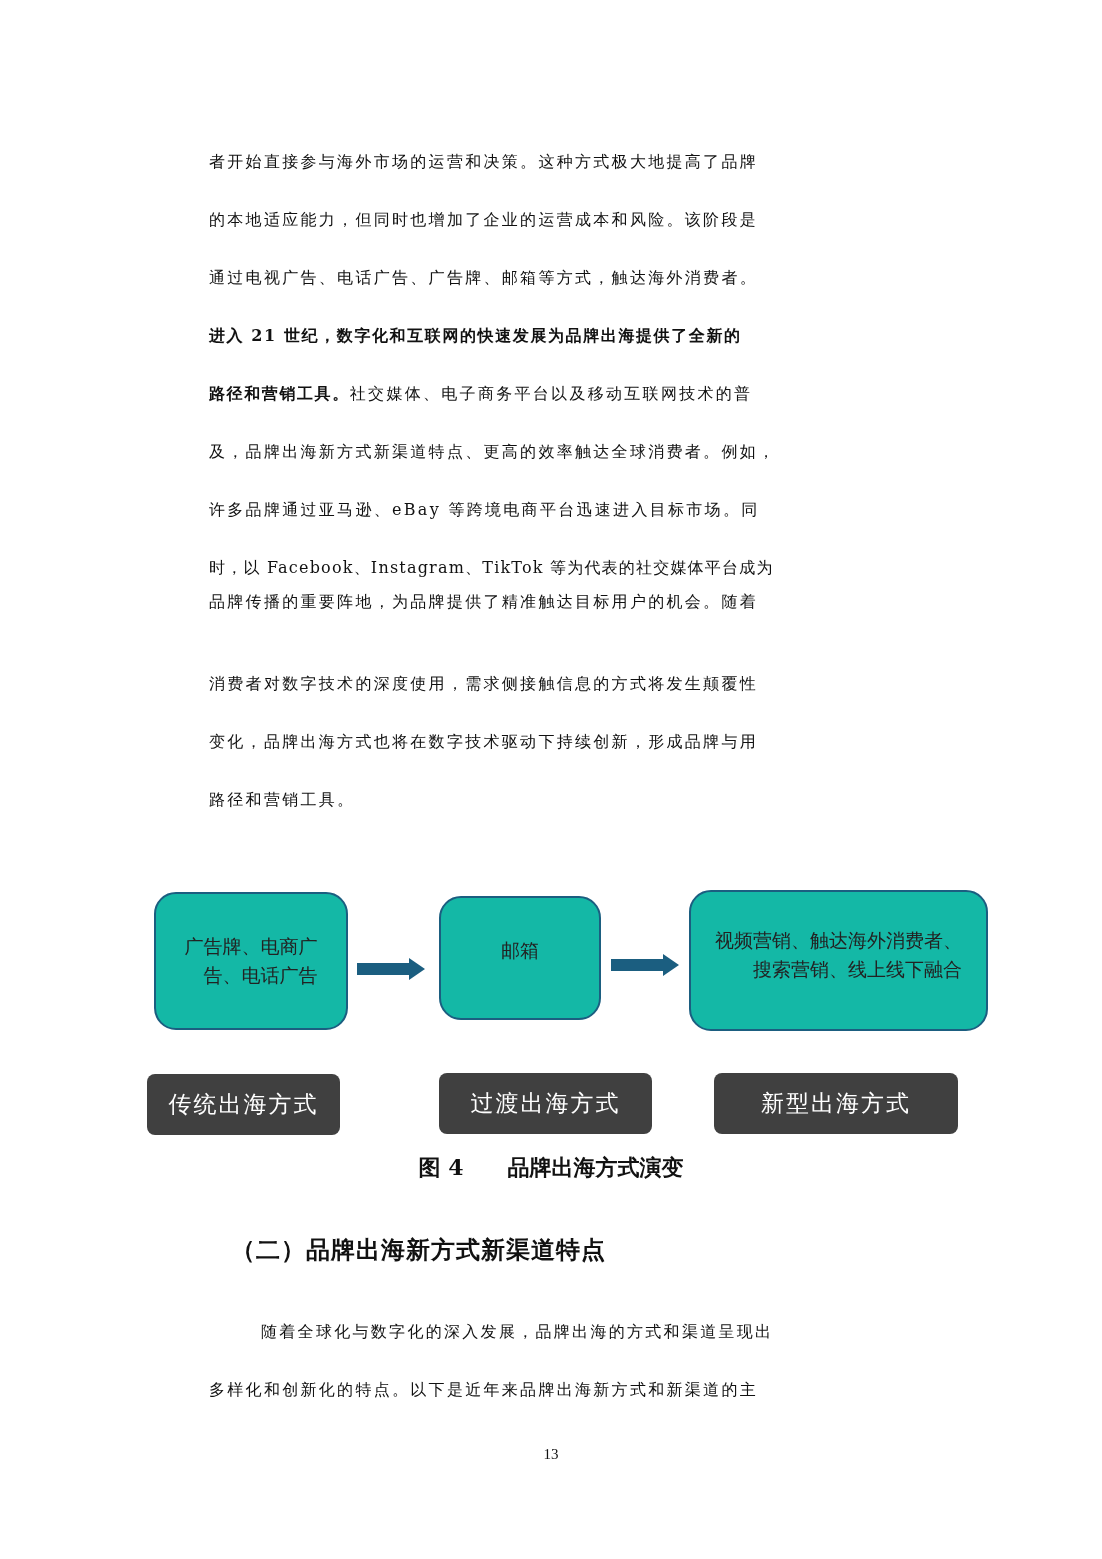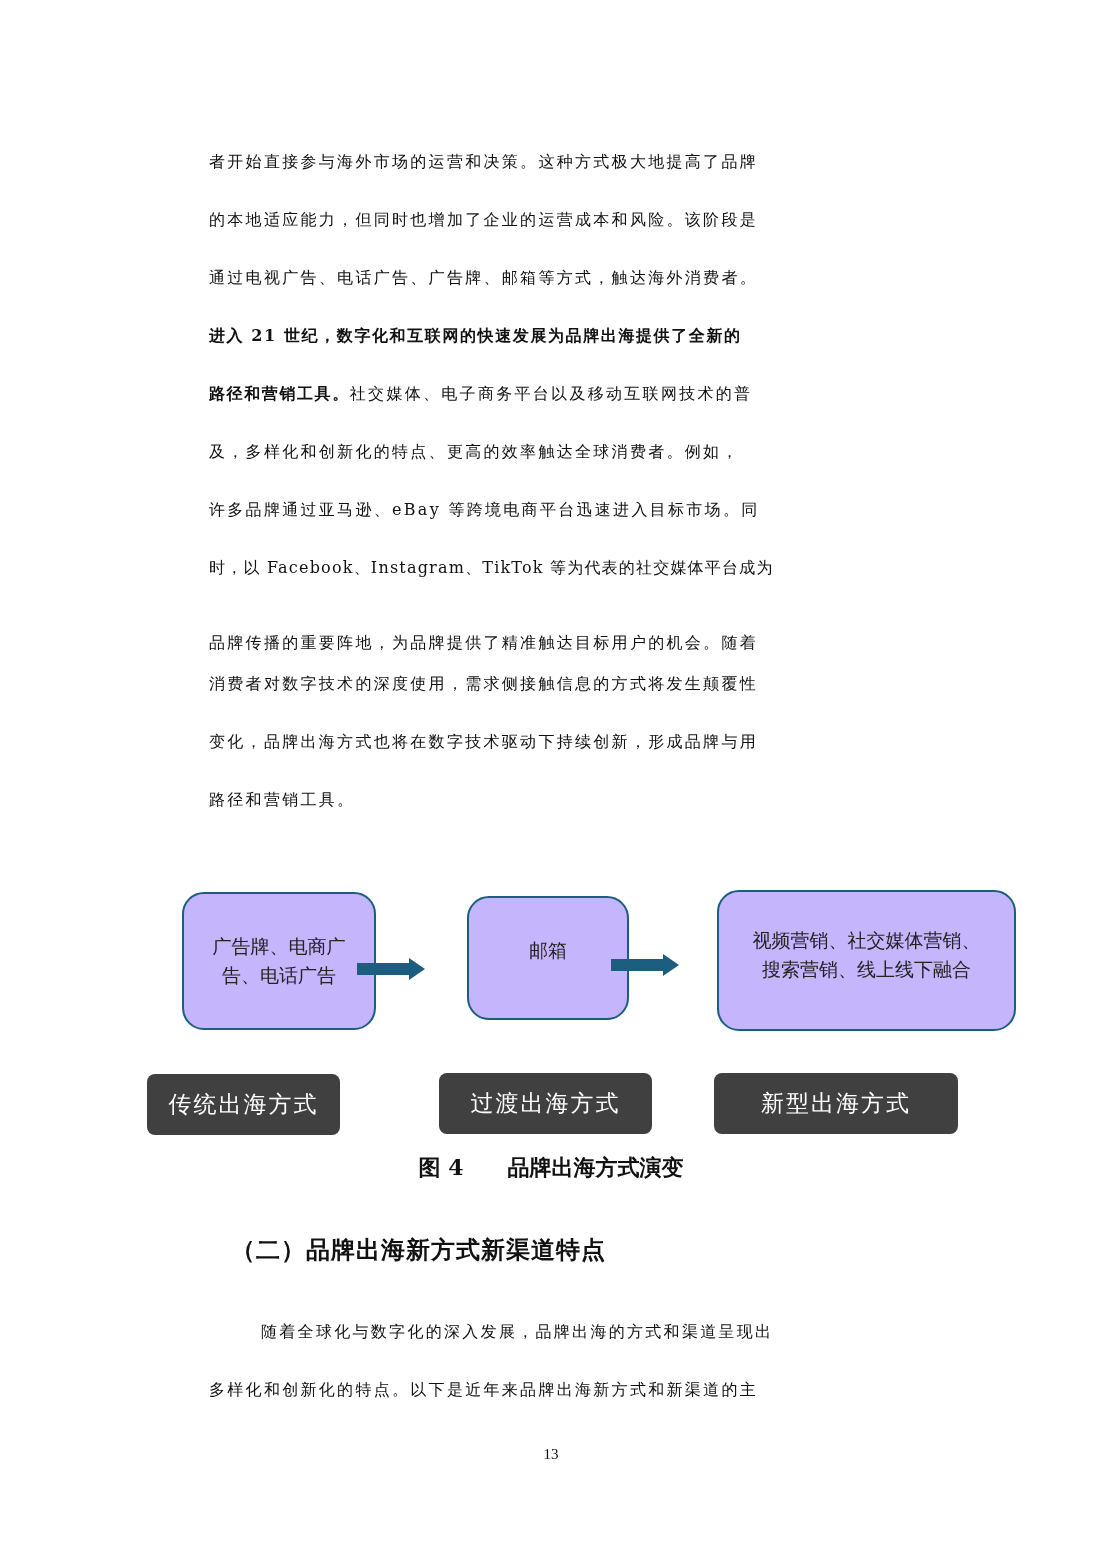--- a/index.html
+++ b/index.html
@@ -2,22 +2,22 @@
 <html><head>
 <meta charset="utf-8">
 <style>
   html, body { margin: 0; padding: 0; background: #ffffff; }
   body { width: 1102px; height: 1559px; position: relative; overflow: hidden;
          font-family: "DejaVu Serif", "Liberation Serif", serif; color: #111; }
   .line { position: absolute; left: 167px; width: 768px; font-size: 16px;
           line-height: 30px; letter-spacing: 2.3px; white-space: nowrap; margin-left: 42px; }
   .bold { font-weight: bold; letter-spacing: 1.6px; }
   .box { position: absolute; border: 2px solid #1b5e80; border-radius: 22px;
-         background: #c4b5fd; display: flex; align-items: center; justify-content: center;
-         text-align: center; font-size: 19px; line-height: 29px; color: #222; margin-left: 28px; }
+         background: #14b8a6; display: flex; align-items: center; justify-content: center;
+         text-align: right; font-size: 19px; line-height: 29px; color: #222; }
   .arrow { position: absolute; height: 22px; }
   .label { position: absolute; background: #404040; border-radius: 8px; color: #fff;
            font-size: 23px; display: flex; align-items: center; justify-content: center;
            letter-spacing: 2px; }
   .caption { position: absolute; left: 0; width: 1102px; top: 1153px; text-align: center;
              font-size: 22px; font-weight: bold; }
   .caption .num { margin-right: 44px; }
   .heading { position: absolute; left: 231px; top: 1234px; font-size: 24px;
              font-weight: bold; letter-spacing: 1px; }
   .pagenum { position: absolute; left: 0; width: 1102px; top: 1446px; text-align: center;
@@ -27,24 +27,24 @@
 <body>
 
 <div class="line" style="top:147px">者开始直接参与海外市场的运营和决策。这种方式极大地提高了品牌</div>
 <div class="line" style="top:205px">的本地适应能力，但同时也增加了企业的运营成本和风险。该阶段是</div>
 <div class="line" style="top:263px">通过电视广告、电话广告、广告牌、邮箱等方式，触达海外消费者。</div>
 
 <div class="line bold" style="top:321px">进入 21 世纪，数字化和互联网的快速发展为品牌出海提供了全新的</div>
 <div class="line" style="top:379px">
   <span class="bold">路径和营销工具。</span><span>社交媒体、电子商务平台以及移动互联网技术的普</span>
 </div>
-<div class="line" style="top:437px">及，多样化和创新化的特点、更高的效率触达全球消费者。例如，</div>
+<div class="line" style="top:437px">及，品牌出海新方式新渠道特点、更高的效率触达全球消费者。例如，</div>
 <div class="line" style="top:495px">许多品牌通过亚马逊、eBay 等跨境电商平台迅速进入目标市场。同</div>
 <div class="line" style="top:553px;letter-spacing:1.2px">时，以 Facebook、Instagram、TikTok 等为代表的社交媒体平台成为</div>
-<div class="line" style="top:628px">品牌传播的重要阵地，为品牌提供了精准触达目标用户的机会。随着</div>
+<div class="line" style="top:587px">品牌传播的重要阵地，为品牌提供了精准触达目标用户的机会。随着</div>
 <div class="line" style="top:669px">消费者对数字技术的深度使用，需求侧接触信息的方式将发生颠覆性</div>
 <div class="line" style="top:727px">变化，品牌出海方式也将在数字技术驱动下持续创新，形成品牌与用</div>
 <div class="line" style="top:785px">路径和营销工具。</div>
 
 <div>
   <div class="box" style="left:154px;top:892px;width:190px;height:134px">
     <div>
         <div>广告牌、电商广</div>
         <div>告、电话广告</div>
       </div>
@@ -53,21 +53,21 @@
     <polygon points="0,5 52,5 52,0 68,11 52,22 52,17 0,17" fill="#1b5e80"></polygon>
   </svg>
   <div class="box" style="left:439px;top:896px;width:158px;height:120px">
     <div style="margin-top:-16px">邮箱</div>
   </div>
   <svg class="arrow" style="left:611px;top:954px" width="68" height="22">
     <polygon points="0,5 52,5 52,0 68,11 52,22 52,17 0,17" fill="#1b5e80"></polygon>
   </svg>
   <div class="box" style="left:689px;top:890px;width:295px;height:137px">
     <div style="margin-top:-12px">
-        <div>视频营销、社交媒体营销、</div>
+        <div>视频营销、触达海外消费者、</div>
         <div>搜索营销、线上线下融合</div>
       </div>
   </div>
 
   <div class="label" style="left:147px;top:1074px;width:193px;height:61px">传统出海方式</div>
   <div class="label" style="left:439px;top:1073px;width:213px;height:61px">过渡出海方式</div>
   <div class="label" style="left:714px;top:1073px;width:244px;height:61px">新型出海方式</div>
 </div>
 
 <div class="caption">

